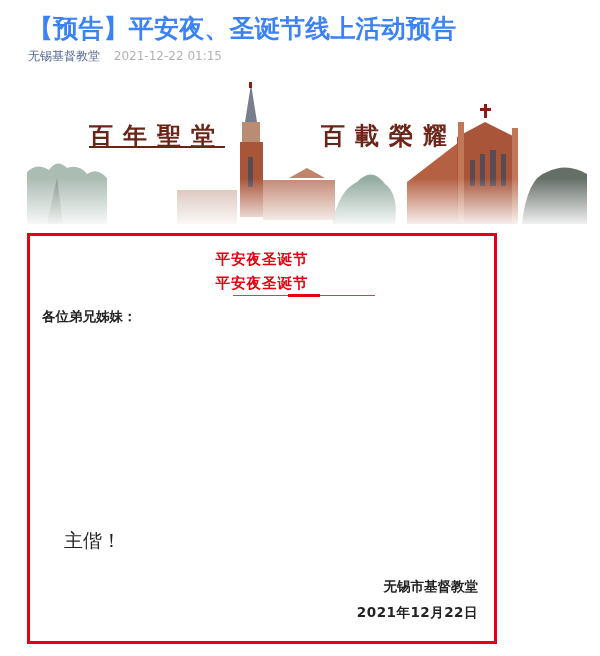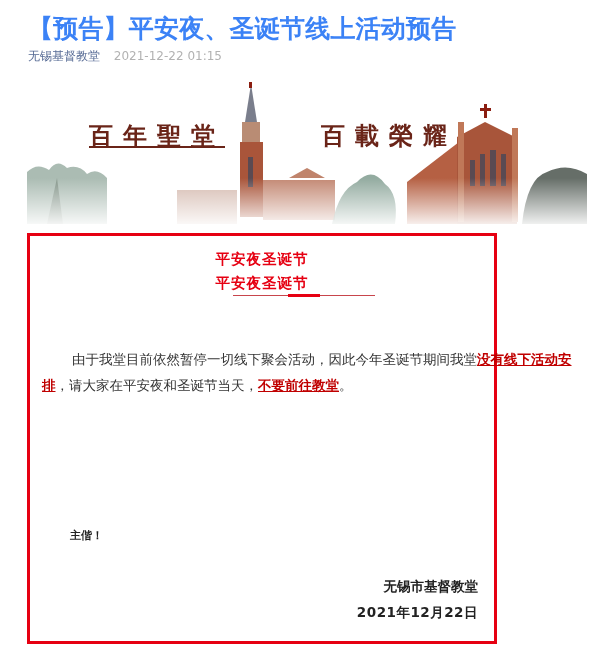--- a/index.html
+++ b/index.html
@@ -44,21 +44,21 @@
     position: absolute; left: 12px; top: 72px; font-weight: bold; font-size: 13.5px; color: #222;
   }
   .para {
     position: absolute; left: 12px; width: 530px; font-size: 13.5px; line-height: 26px; color: #333;
   }
   .para .hl { color: #c00000; font-weight: bold; text-decoration: underline; }
   .p1 { top: 110px; }
   .p2 { top: 189px; }
   .indent { display: inline-block; width: 30px; }
   .amen {
-    position: absolute; left: 40px; top: 292px; font-weight: bold; font-size: 11px; color: #222;
+    position: absolute; left: 34px; top: 292px; font-weight: normal; font-size: 19px; color: #222;
   }
   .sign {
     position: absolute; right: 16px; text-align: right; font-weight: bold; font-size: 13.5px; color: #222; white-space: nowrap;
   }
   .sign1 { top: 342px; }
   .sign2 { top: 368px; letter-spacing: 0.5px; }
 </style>
 </head>
 <body>
 
@@ -113,20 +113,20 @@
 
 <div class="notice">
   <div class="notice-title">
     <div>平安夜圣诞节</div>
     <div>平安夜圣诞节</div>
   </div>
   <div class="divider">
       <div class="thick"></div>
     </div>
 
+  <div class="greeting">各位弟兄姊妹：</div>
 
-  <p class="para p1"><span class="indent"></span><span>由于我堂目前依然暂停一切线下聚会活动，因此今年圣诞节期间我堂</span><span class="hl">没有线下活动安排</span><span>，请大家在平安夜和圣诞节当天，</span><span class="hl">不要前往教堂</span><span>。</span></p>
 
 
   <div class="amen">主偕！</div>
   <div class="sign sign1">无锡市基督教堂</div>
   <div class="sign sign2">2021年12月22日</div>
 </div>
 
 </body></html>

